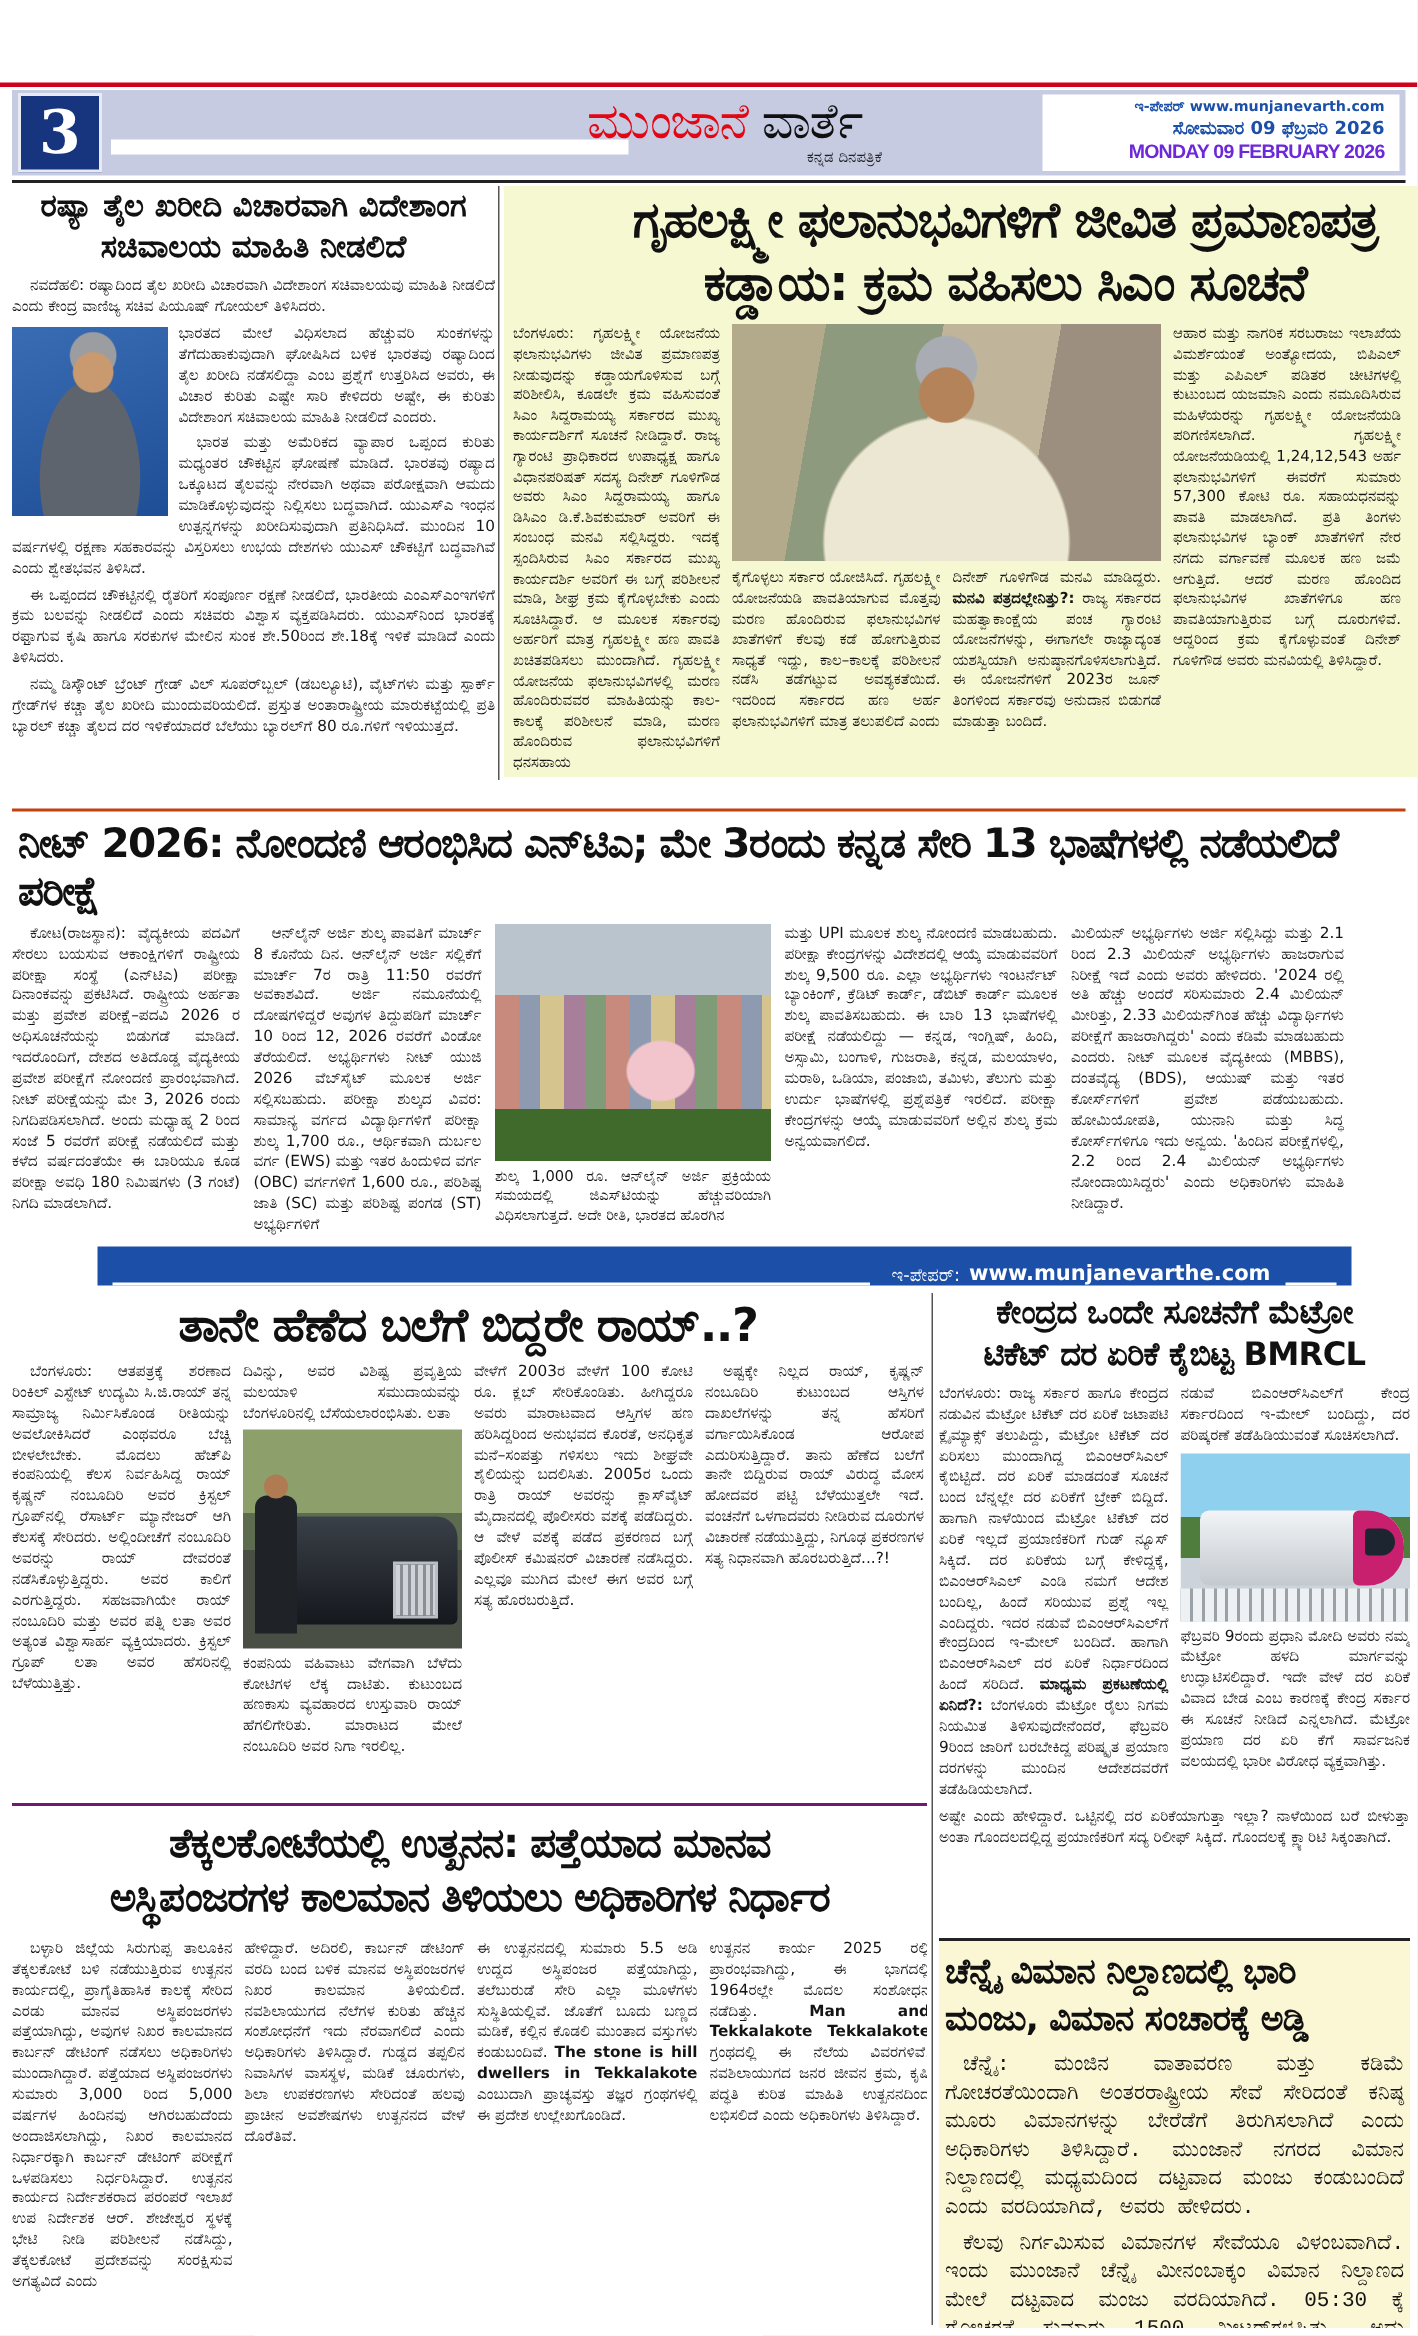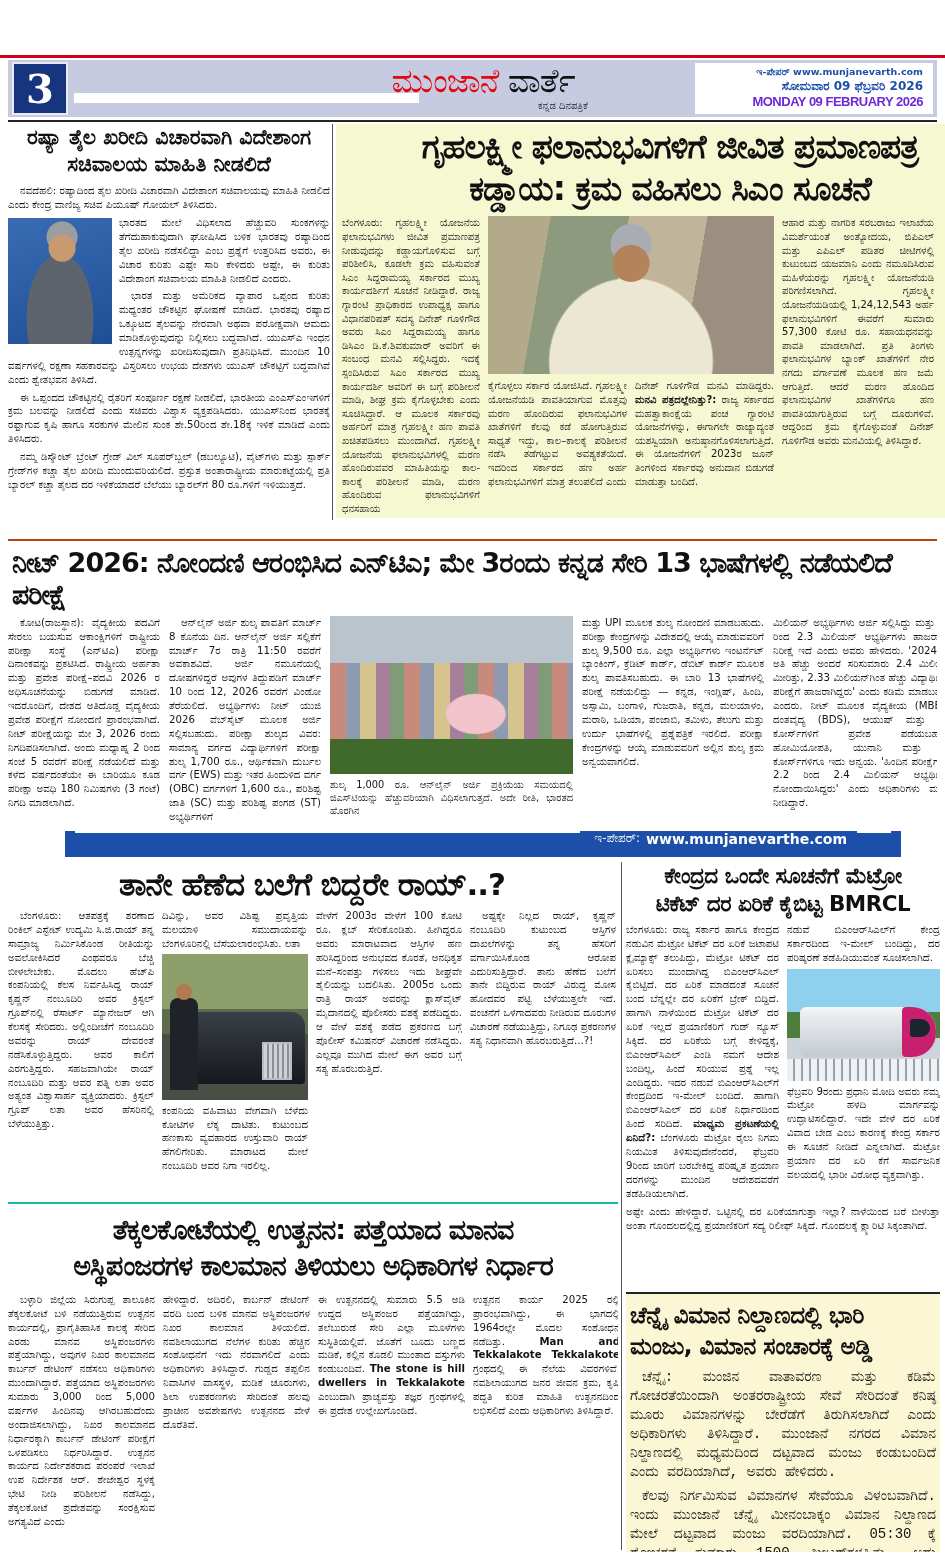--- a/index.html
+++ b/index.html
@@ -52,30 +52,30 @@
        radial-gradient(ellipse at 50% 92%, #ece7d2 0 40%, rgba(0,0,0,0) 41%),
        linear-gradient(100deg,#b3a98b 0 20%, #8d9a7e 20% 45%, #c0b49a 45% 70%, #9c8f80 70%);}
   .cm-under{display:flex;gap:8px;}
   .cm-under > div{width:139px;flex:none;}
   
   .art-neet{position:absolute;left:8px;top:539px;width:929px;height:302px;border-top:2px solid #c2410c;
         box-sizing:border-box;overflow:hidden;}
   .art-neet h1{margin:6px 0 2px 4px;font-size:27px;font-weight:bold;letter-spacing:-1px;line-height:1.2;}
   .art-neet .body{display:flex;gap:9px;margin-top:4px;}
   .nt-c{flex:none;overflow:hidden;}
-  .nt-c1{width:152px;} .nt-c2{width:152px;} .nt-cp{width:243px;} .nt-c4{width:182px;} .nt-c5{width:182px;}
+  .nt-c1{width:152px;} .nt-c2{width:152px;} .nt-cp{width:184px;} .nt-c4{width:182px;} .nt-c5{width:182px;}
   .ph-crowd{width:100%;height:158px;margin-bottom:4px;
      background:
        linear-gradient(#b9c4cc 0 30%, rgba(0,0,0,0) 30%),
        radial-gradient(ellipse at 60% 62%, #f2c4cb 0 14%, rgba(0,0,0,0) 15%),
        linear-gradient(rgba(0,0,0,0) 78%, #3f6a2c 78%),
        repeating-linear-gradient(90deg,#c98a7e 0 16px,#8d9ab0 16px 30px,#d6c48e 30px 46px,#a77f9b 46px 60px,#7f9b77 60px 74px);}
   
   .banner{position:absolute;left:65px;top:831px;width:836px;height:26px;background:#1c50a8;
-        display:flex;align-items:flex-start;padding:0 10px;box-sizing:border-box;}
+        display:flex;align-items:flex-end;padding:0 10px;box-sizing:border-box;}
   .banner .line{height:2px;background:#fff;}
   .banner .long{flex:1;}
   .banner .short{width:34px;}
   .banner .lbl{color:#fff;font-size:12px;padding:0 6px 0 14px;}
   .banner .url{color:#fff;font-size:14px;font-weight:bold;padding-right:10px;}
   
   .art-ray{position:absolute;left:8px;top:862px;width:608px;height:338px;overflow:hidden;}
   .art-ray h1{margin:4px 0 6px 0;font-size:31px;font-weight:bold;text-align:center;letter-spacing:-1px;}
   .art-ray .body{display:flex;gap:8px;}
   .ray-c{width:146px;flex:none;overflow:hidden;}
@@ -96,21 +96,21 @@
      background:linear-gradient(#8fd0ee 0 38%, #4e7d3e 38% 62%, #cdd3da 62%);}
   .ph-metro .train{position:absolute;right:4px;bottom:24px;width:136px;height:50px;
      background:linear-gradient(#f2f4f6,#c3c9cf);border-radius:6px 24px 24px 6px;}
   .ph-metro .nose{position:absolute;right:4px;bottom:24px;width:34px;height:50px;
      background:#c81f6e;border-radius:4px 24px 24px 4px;}
   .ph-metro .shield{position:absolute;right:10px;bottom:44px;width:20px;height:18px;background:#1d2530;border-radius:3px 10px 10px 3px;}
   .ph-metro .rail{position:absolute;left:0;bottom:0;width:100%;height:22px;
      background:repeating-linear-gradient(90deg,#eef1f3 0 6px,#9aa2a8 6px 8px);}
   .bm-footer{margin-top:5px;}
   
-  .art-tek{position:absolute;left:8px;top:1202px;width:610px;height:350px;border-top:2px solid #14b8a6;
+  .art-tek{position:absolute;left:8px;top:1202px;width:610px;height:350px;border-top:2px solid #701a75;
         box-sizing:border-box;overflow:hidden;}
   .art-tek h1{margin:8px 0 8px 0;font-size:27px;font-weight:bold;text-align:center;line-height:1.35;letter-spacing:-1px;}
   .art-tek .body{display:flex;gap:8px;}
   .tk-c{width:147px;flex:none;overflow:hidden;}
   
   .art-chn{position:absolute;left:626px;top:1292px;width:314px;height:260px;background:#fbf6d3;
         border-top:2px solid #222;box-sizing:border-box;overflow:hidden;}
   .art-chn h1{margin:6px 4px 6px 4px;font-size:23px;font-weight:bold;line-height:1.35;letter-spacing:-0.5px;}
   .art-chn p{margin:0 4px 5px 4px;}
   .chn-body{font-size:14px;font-family:Liberation Mono, monospace;}

